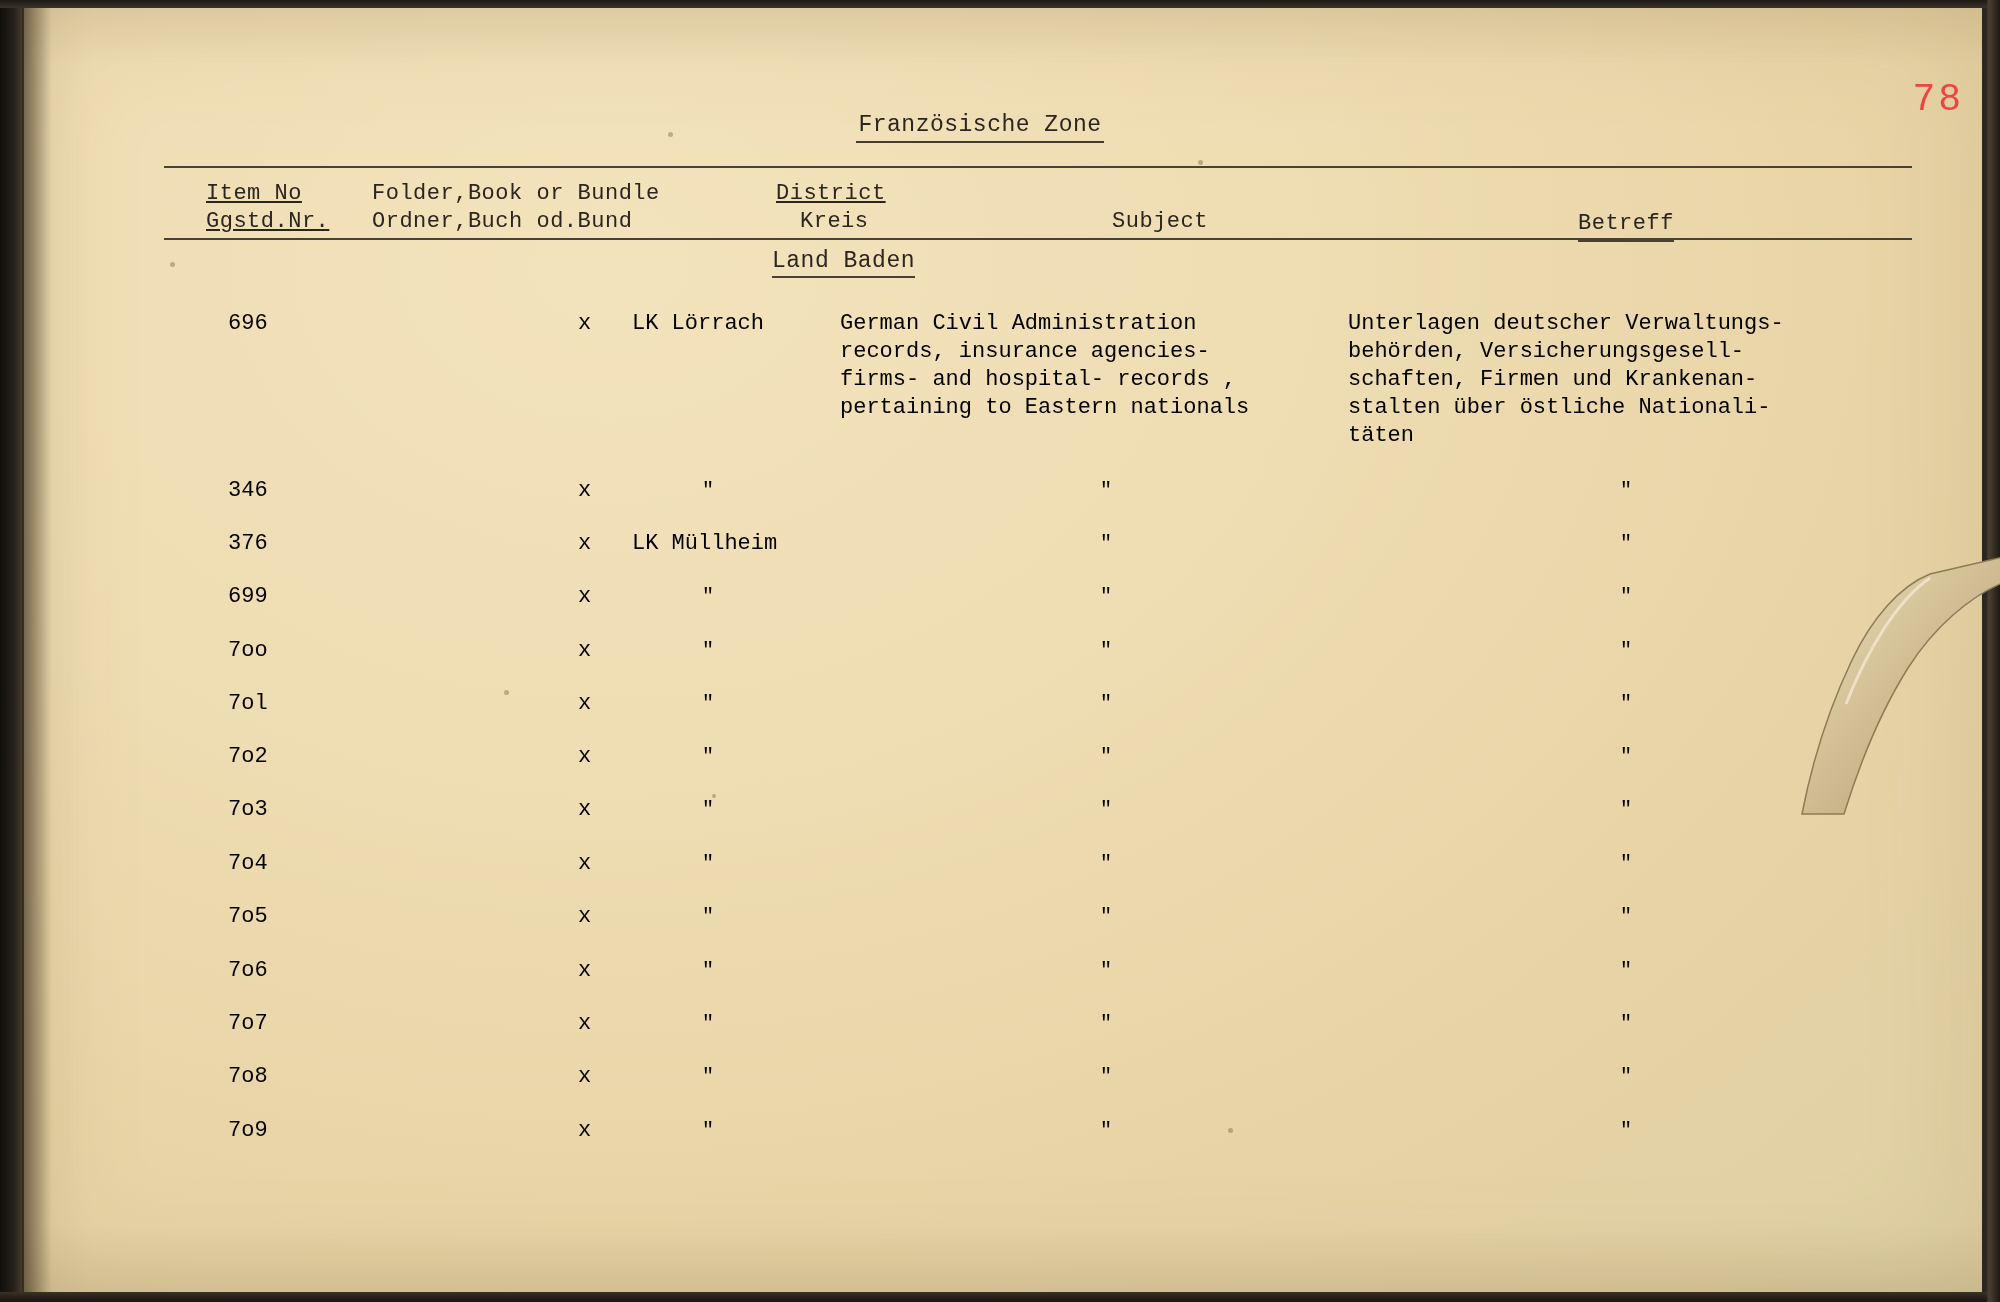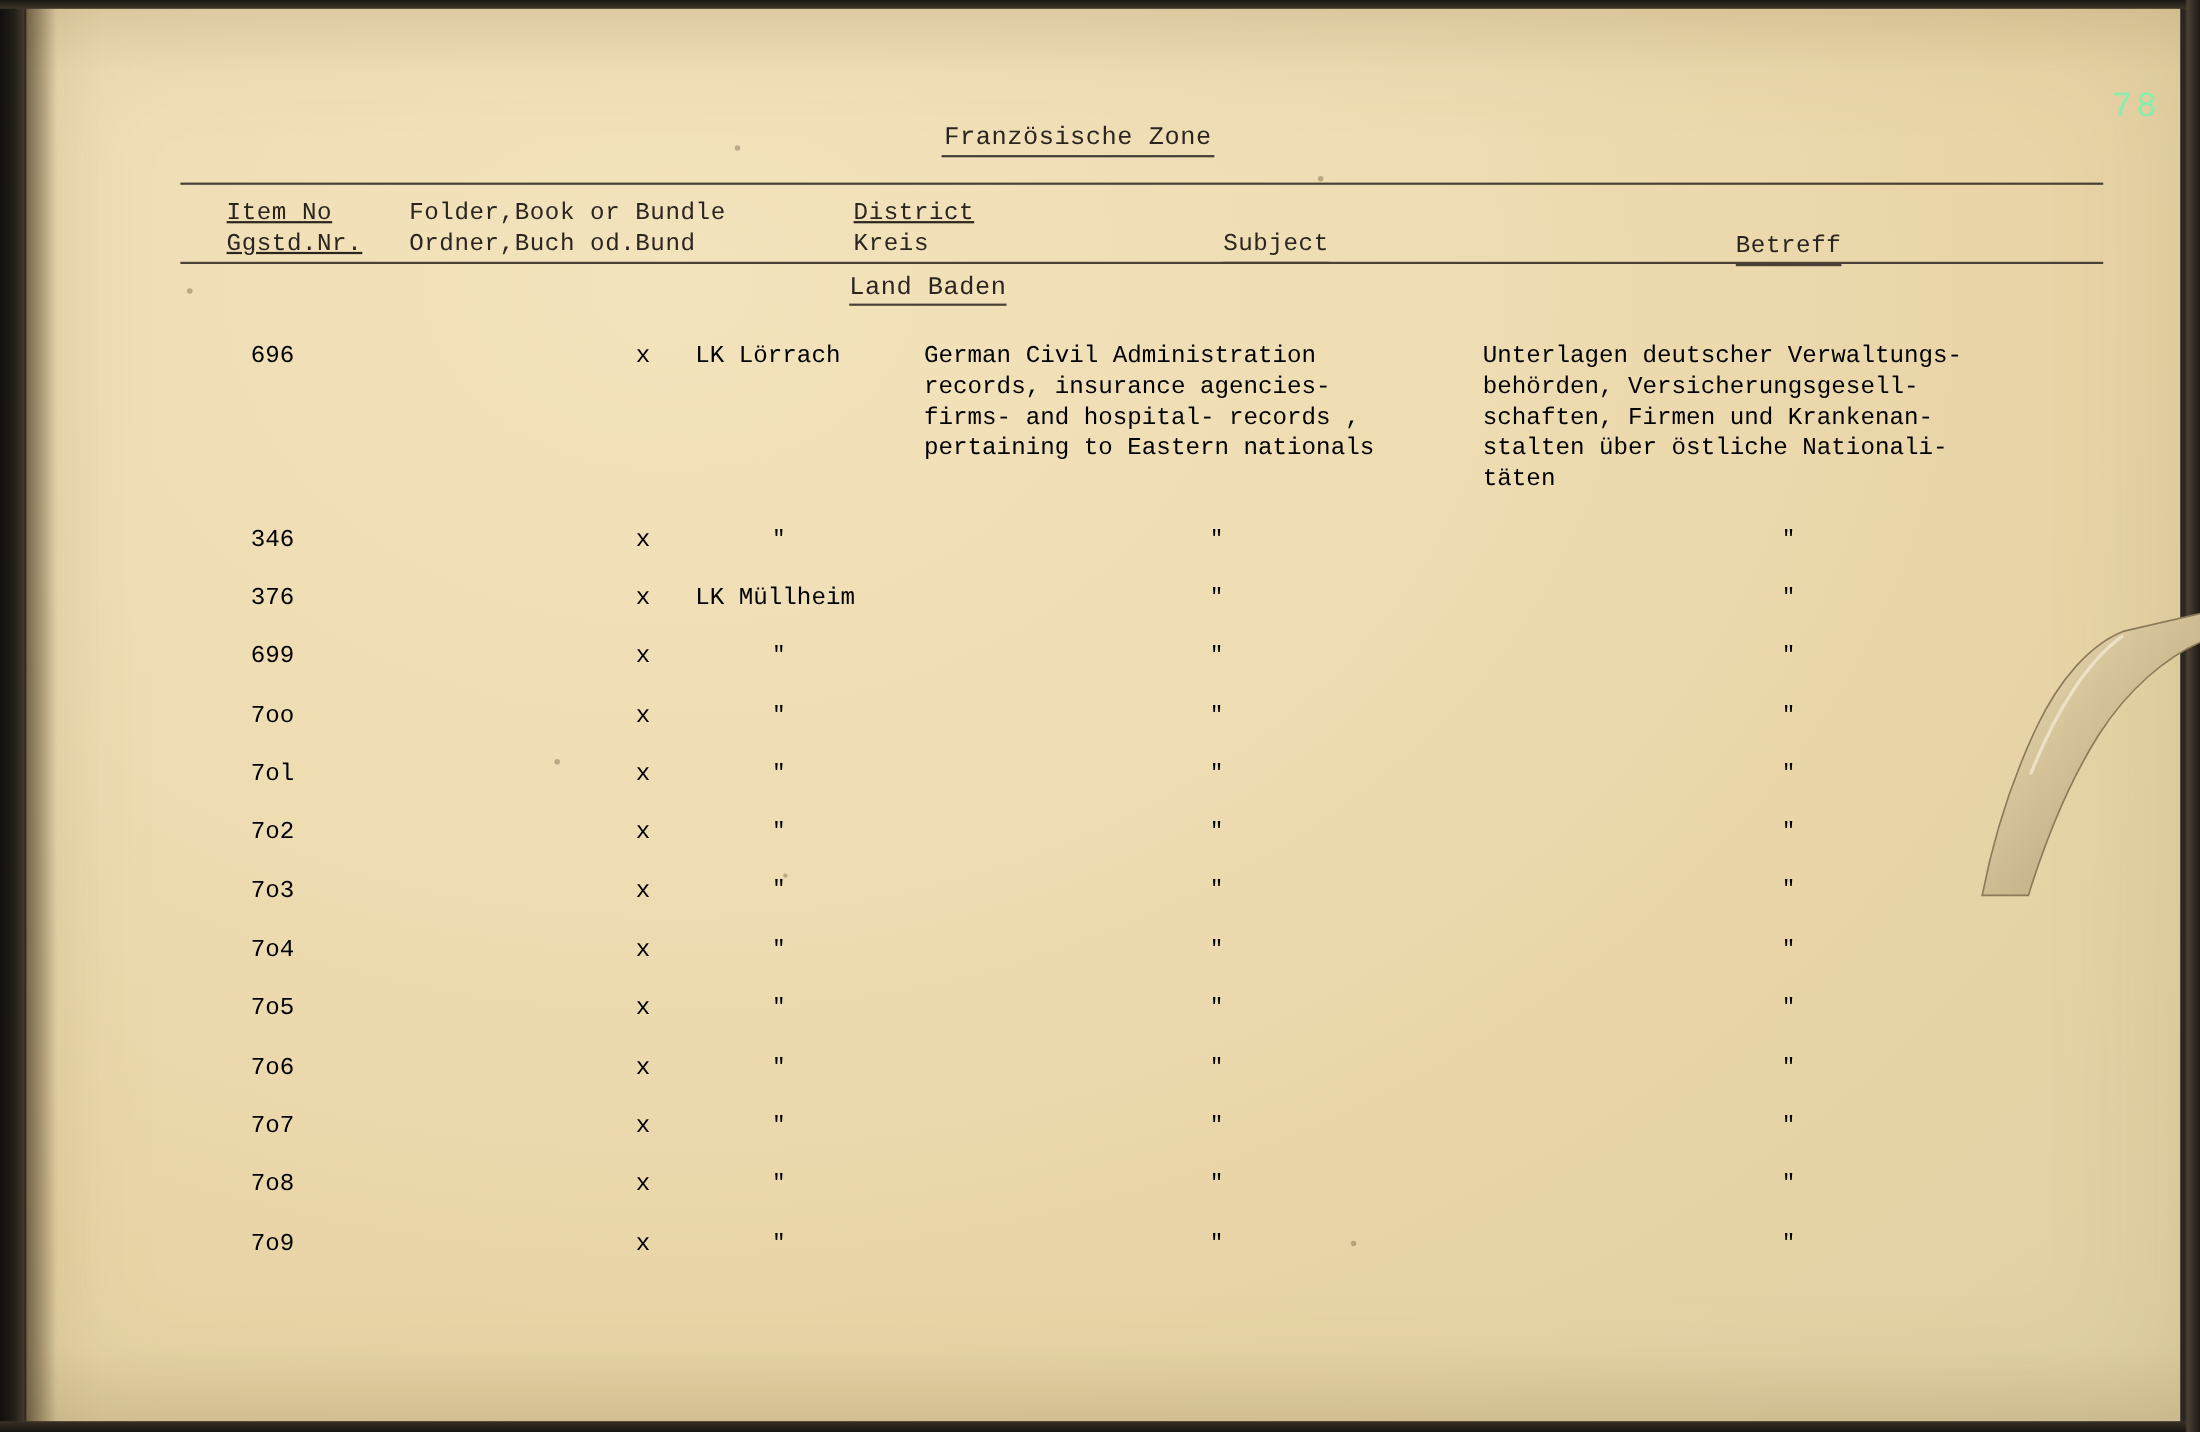--- a/index.html
+++ b/index.html
@@ -84,23 +84,23 @@
     font-size: 23px;
     line-height: 30px;
   }
   .zone-title .l1 { display: inline-block; border-bottom: 2px solid #443c33; padding: 0 2px 1px 2px;}
   .zone-title .l2 { display: inline-block; border-bottom: 2px solid #443c33; padding: 0 2px 1px 2px; margin-top: 18px;}
 
   .page-number {
     position: absolute;
     right: 36px;
     top: 78px;
-    font-size: 32px;
+    font-size: 38px;
     letter-spacing: 3px;
-    color: #86efac;
+    color: #ef4444;
   }
 
   .rule {
     position: absolute;
     background: #4a4136;
   }
   .rule-top   { left: 164px; top: 166px;  width: 1748px; height: 2px; }
   .rule-mid   { left: 164px; top: 238px;  width: 1748px; height: 2px; }
 
   
@@ -182,21 +182,21 @@
     <div><span class="l2">Französische Zone</span></div>
   </div>
 
   <div class="rule rule-top"></div>
   <div class="rule rule-mid"></div>
 
   <div class="colhdr ink ch-item"><span>Item No</span><br><span>Ggstd.Nr.</span></div>
 
   <div class="colhdr ink ch-folder"><span>Folder,Book or Bundle</span><br><span>Ordner,Buch od.Bund</span></div>
 
-  <div class="colhdr ink ch-district"><span>District</span><br><span style="display:inline-block">Kreis</span></div>
+  <div class="colhdr ink ch-district"><span>District</span><br><span style="margin-left:24px; display:inline-block">Kreis</span></div>
 
   <div class="colhdr ink ch-subject underlined">Subject</div>
   <div class="colhdr ink ch-betreff underlined">Betreff</div>
 
   <div class="land-baden ink">Land Baden</div>
 
   <div id="rows">
       <div class="row" style="top: 310px;">
         <div class="cell c-item">696</div>
         <div class="cell c-mark">x</div>

